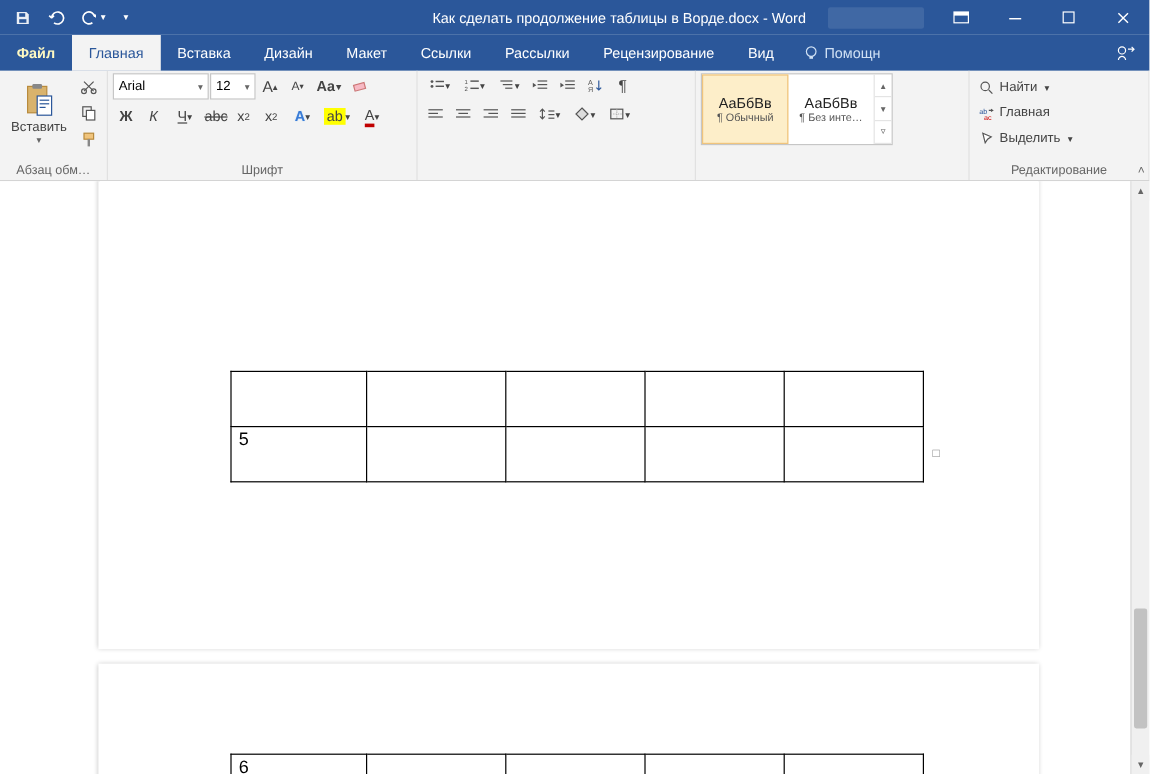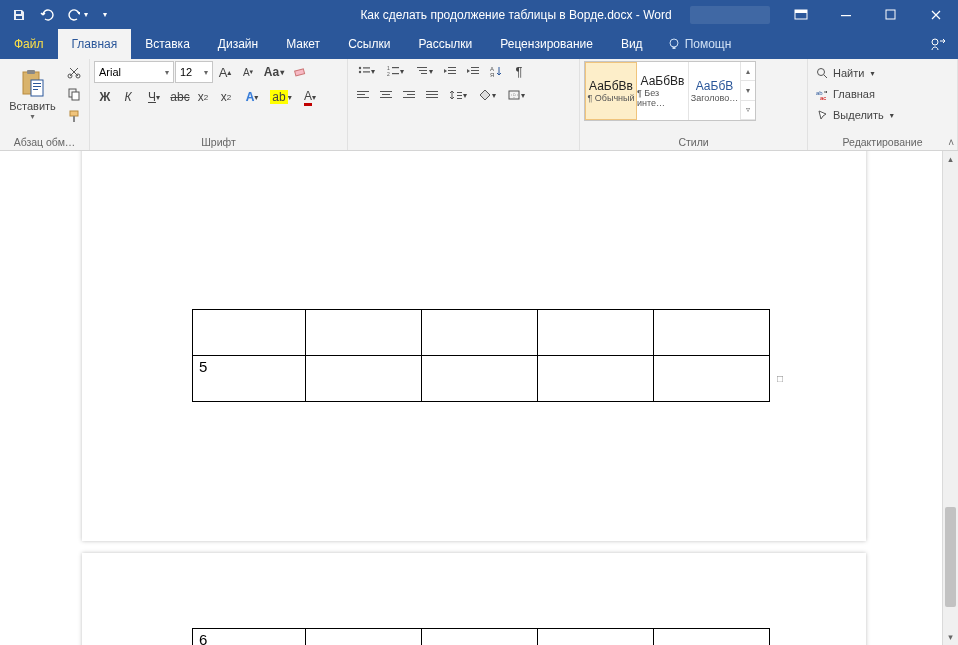--- a/index.html
+++ b/index.html
@@ -9,42 +9,42 @@
 .qat { display: flex; align-items: center; gap: 2px; padding-left: 6px; }
 .qat-btn { width: 26px; height: 24px; display: flex; align-items: center; justify-content: center; cursor: pointer; }
 .title-text { position: absolute; left: 50%; transform: translateX(-50%); white-space: nowrap; margin-left: 37px; }
 .win-controls { margin-left: auto; display: flex; }
 .win-btn { width: 45px; height: 29px; display: flex; align-items: center; justify-content: center; cursor: pointer; }
 .obscure { width: 80px; height: 18px; background: rgba(255,255,255,0.1); margin-right: 8px; border-radius: 2px; align-self: center; }
 
 .tabbar { height: 30px; background: #2b579a; display: flex; align-items: stretch; font-size: 12px; color: #fff; }
 .tab { padding: 0 14px; display: flex; align-items: center; cursor: pointer; }
 .tab.active { background: #f3f3f3; color: #2b579a; }
-.tab.file { color: #fde047; }
+.tab.file { color: #fef9c3; font-weight: bold; }
 .tell-me { display: flex; align-items: center; gap: 4px; padding: 0 10px; color: #cfe0f4; cursor: text; }
 .tab-right { margin-left: auto; display: flex; }
 .tab-icon-btn { width: 40px; display: flex; align-items: center; justify-content: center; cursor: pointer; }
 
 .ribbon { height: 92px; background: #f3f3f3; border-bottom: 1px solid #d4d4d4; display: flex; position: relative; }
 .group { border-right: 1px solid #e1e1e1; display: flex; flex-direction: column; padding: 2px 4px 0 4px; }
 .group-body { flex: 1; display: flex; align-items: flex-start; gap: 2px; }
 .group-label { font-size: 10.5px; color: #666; text-align: center; padding-bottom: 2px; position: relative; }
 
 .big-btn { display: flex; flex-direction: column; align-items: center; justify-content: center; width: 58px; height: 66px; cursor: pointer; font-size: 11px; color: #444; }
 .vcol { display: flex; flex-direction: column; gap: 2px; justify-content: center; height: 66px; }
 .sm { width: 22px; height: 20px; display: flex; align-items: center; justify-content: center; cursor: pointer; color: #444; font-size: 12px; }
 .row { display: flex; gap: 1px; align-items: center; }
 
 .font-combo { height: 22px; border: 1px solid #c6c6c6; background: #fff; font-size: 11px; display: flex; align-items: center; padding: 0 4px; cursor: pointer; }
 .font-combo .dd { margin-left: auto; font-size: 8px; color: #666; }
 .fc-font { width: 80px; }
 .fc-size { width: 38px; }
 
 .style-gal { display: flex; border: 1px solid #c6c6c6; background: #fff; height: 60px; }
-.style-item { width: 52px; border-right: 1px solid #e4e4e4; display: flex; flex-direction: column; align-items: center; justify-content: center; cursor: pointer; font-size: 9px; color: #555; }
+.style-item { width: 72px; border-right: 1px solid #e4e4e4; display: flex; flex-direction: column; align-items: center; justify-content: center; cursor: pointer; font-size: 9px; color: #555; }
 .style-prev { font-size: 12px; color: #222; }
 .style-prev.link { color: #2b579a; }
 .style-item.sel { border: 1px solid #f0c47c; background: #fdeec9; }
 .gal-scroll { width: 14px; display: flex; flex-direction: column; }
 .gal-scroll div { flex:1; display:flex; align-items:center; justify-content:center; font-size:8px; border-bottom:1px solid #e4e4e4; cursor:pointer; color:#666;}
 
 .edit-col { display:flex; flex-direction:column; gap:1px; padding-top:2px;}
 .edit-item { display:flex; align-items:center; gap:4px; font-size:11px; color:#444; height:20px; padding:0 4px; cursor:pointer; white-space:nowrap;}
 
 .collapse-ribbon { position:absolute; right:4px; bottom:2px; font-size:10px; color:#666; cursor:pointer; }
@@ -367,32 +367,27 @@
     <div class="group-body">
       <div class="style-gal">
         <div class="style-item sel">
           <div class="style-prev">АаБбВв</div>
           <div>¶ Обычный</div>
         </div>
         <div class="style-item">
           <div class="style-prev">АаБбВв</div>
           <div>¶ Без инте…</div>
         </div>
-        <div class="style-item">
-          <div class="style-prev link">АаБбВ</div>
-          <div>Заголово…</div>
-        </div>
         <div class="gal-scroll">
           <div>▴</div>
           <div>▾</div>
           <div>▿</div>
         </div>
       </div>
     </div>
-    <div class="group-label">Стили</div>
   </div>
 
   <div class="group" style="flex:1;">
     <div class="group-body">
       <div class="edit-col">
         <div class="edit-item">
           <svg width="13" height="13">
               <circle cx="5" cy="5" r="3.5" fill="none" stroke="#555"></circle>
               <line x1="8" y1="8" x2="11" y2="11" stroke="#555"></line>
             </svg>

